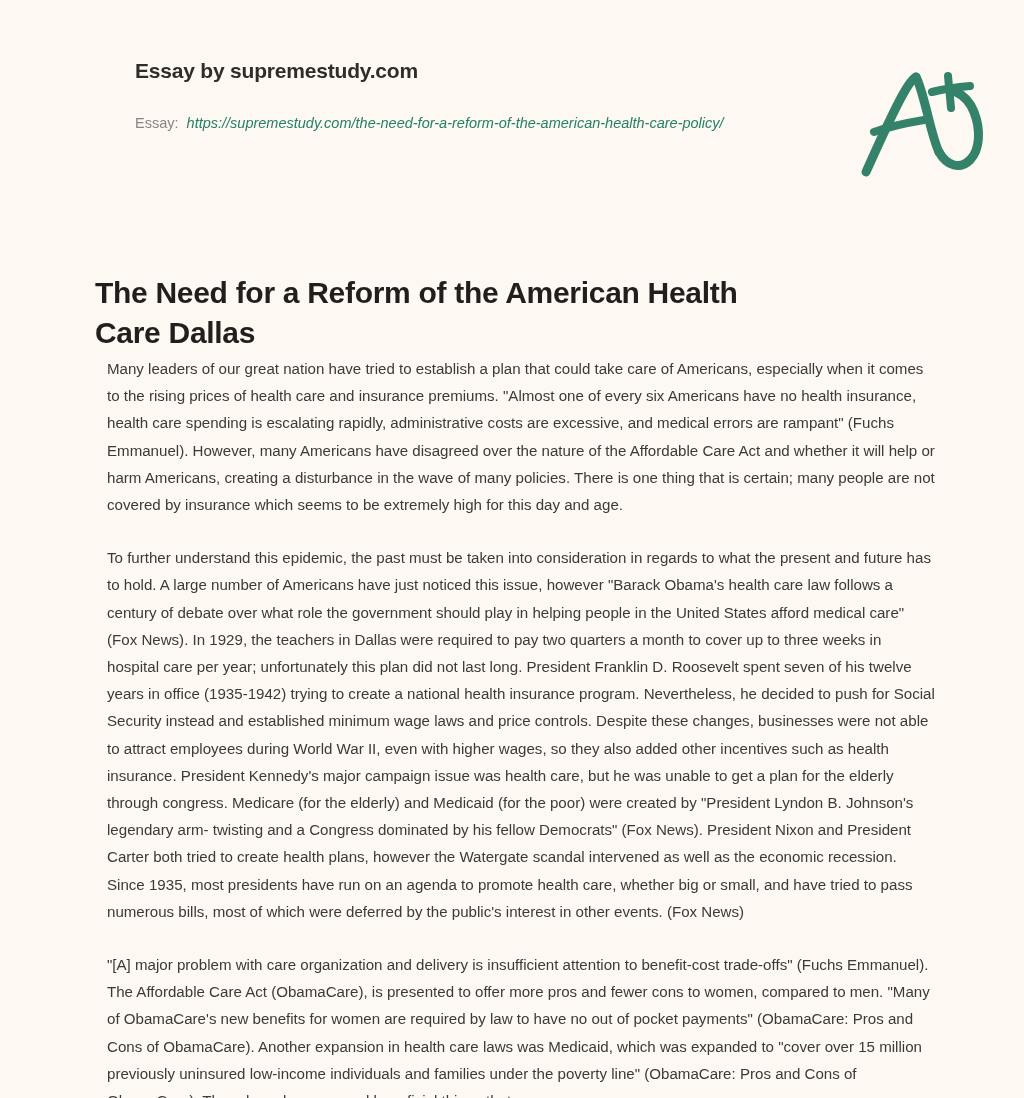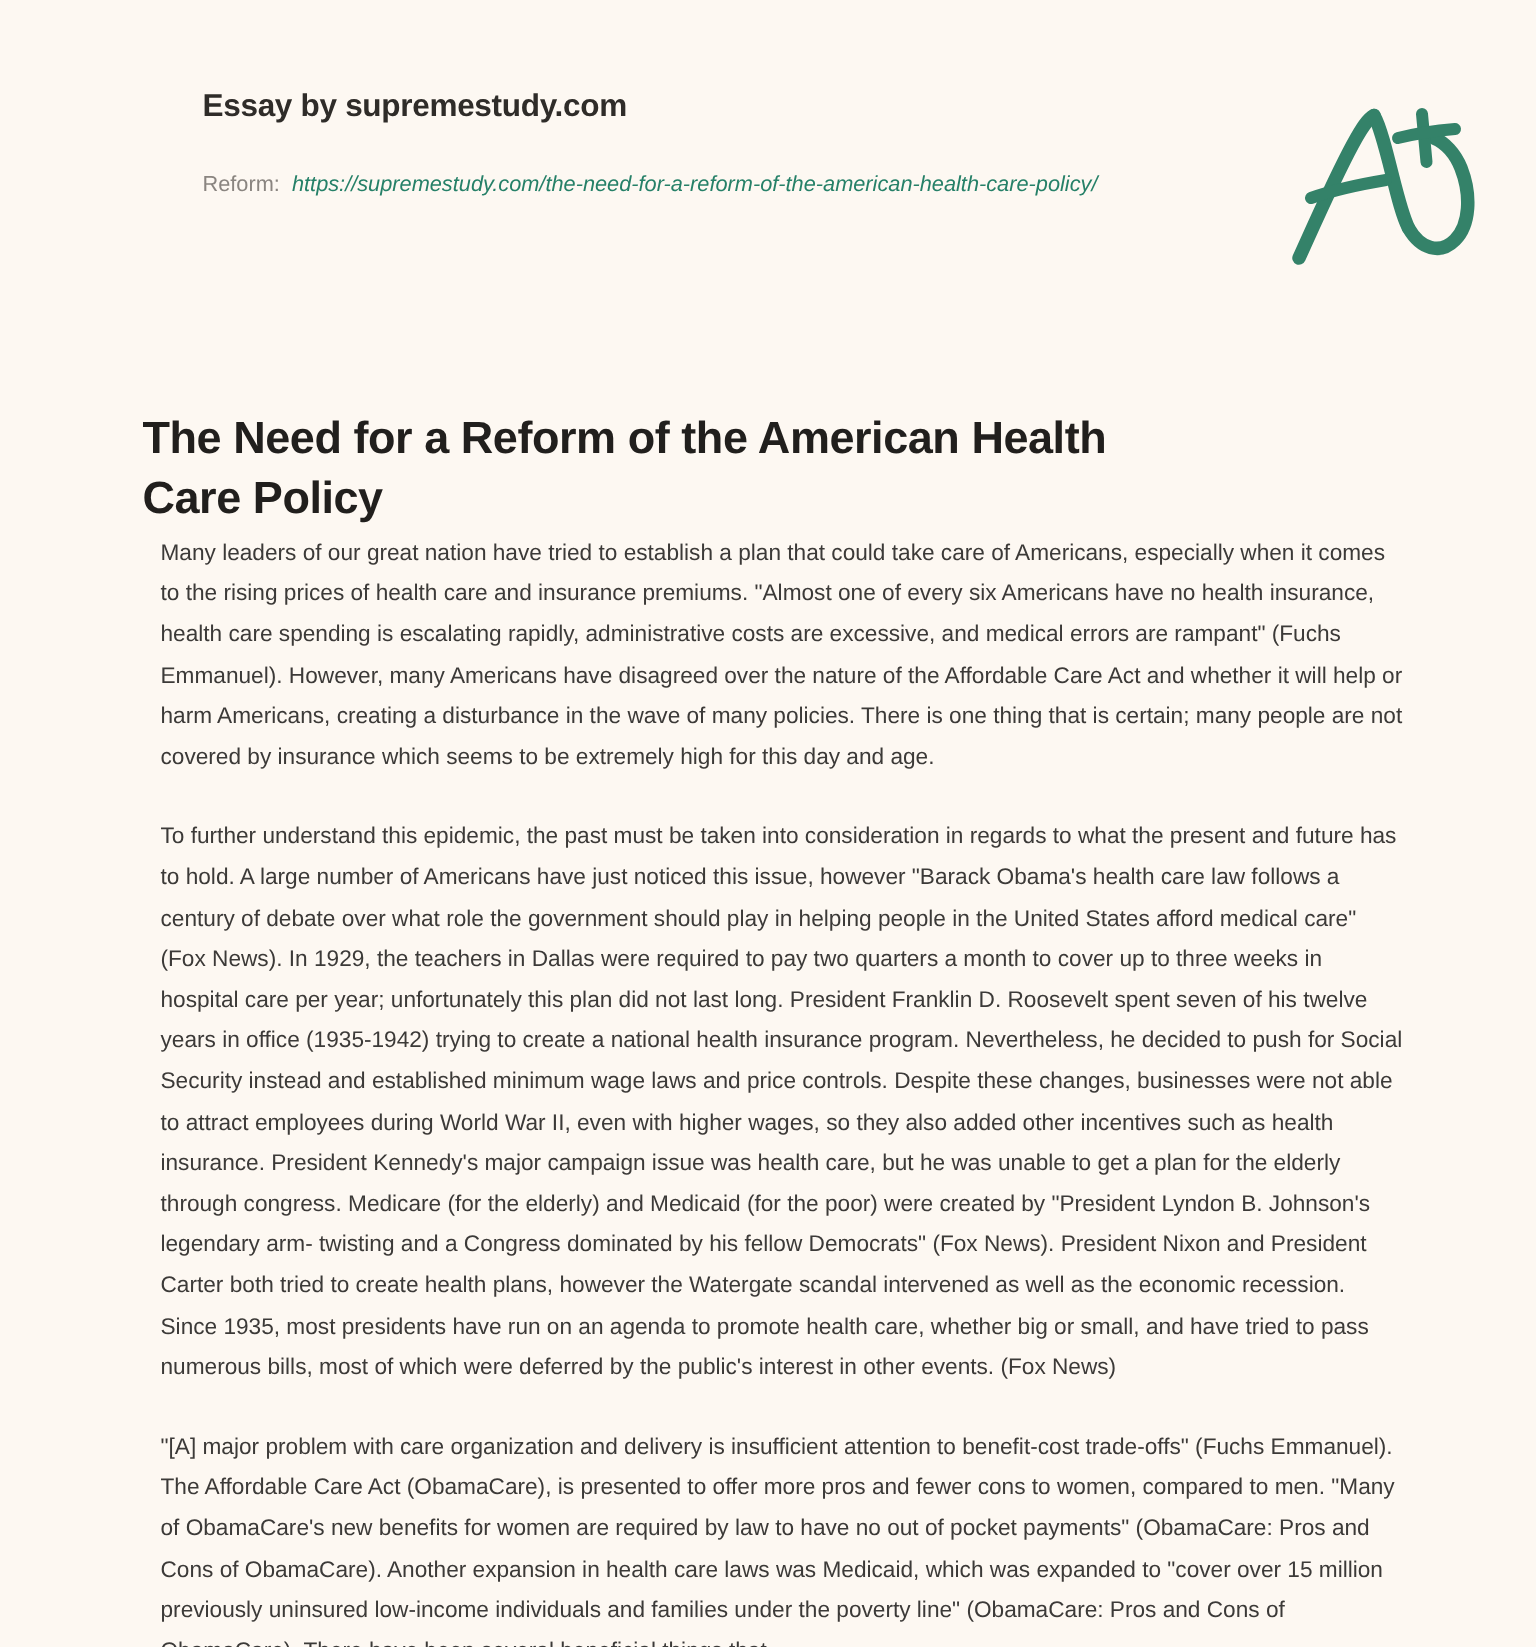--- a/index.html
+++ b/index.html
@@ -113,21 +113,21 @@
 </head>
 <body>
 
 <div class="page">
 
   <div class="header">
 
     <div class="byline">Essay by supremestudy.com</div>
 
     <div class="source-line">
-      <span class="source-label">Reform:</span>
+      <span class="source-label">Essay:</span>
       <span>&nbsp;</span><a class="source-url" href="#">https://supremestudy.com/the-need-for-a-reform-of-the-american-health-care-policy/</a>
     </div>
 
     <div class="logo">
       <svg viewBox="0 0 150 132" xmlns="http://www.w3.org/2000/svg">
         <g fill="none" stroke="#348269" stroke-linecap="round" stroke-linejoin="round">
 
           <path d="M20 118 C30 96, 44 64, 56 42 C62 31, 66 25, 70 23" stroke-width="9"></path>
 
           <path d="M70 23 C74 30, 78 46, 82 62 C86 78, 89 90, 93 98" stroke-width="9"></path>
@@ -138,21 +138,21 @@
 
           <path d="M102 22 C103 33, 104 44, 105 54" stroke-width="8"></path>
 
           <path d="M86 38 C98 35, 112 33, 124 32" stroke-width="8"></path>
         </g>
       </svg>
     </div>
 
   </div>
 
-  <h1 class="doc-title">The Need for a Reform of the American Health Care Policy</h1>
+  <h1 class="doc-title">The Need for a Reform of the American Health Care Dallas</h1>
 
   <div class="body-copy">
     <p>Many leaders of our great nation have tried to establish a plan that could take care of Americans, especially when it comes to the rising prices of health care and insurance premiums. "Almost one of every six Americans have no health insurance, health care spending is escalating rapidly, administrative costs are excessive, and medical errors are rampant" (Fuchs Emmanuel). However, many Americans have disagreed over the nature of the Affordable Care Act and whether it will help or harm Americans, creating a disturbance in the wave of many policies. There is one thing that is certain; many people are not covered by insurance which seems to be extremely high for this day and age.</p>
     <p>To further understand this epidemic, the past must be taken into consideration in regards to what the present and future has to hold. A large number of Americans have just noticed this issue, however "Barack Obama's health care law follows a century of debate over what role the government should play in helping people in the United States afford medical care" (Fox News). In 1929, the teachers in Dallas were required to pay two quarters a month to cover up to three weeks in hospital care per year; unfortunately this plan did not last long. President Franklin D. Roosevelt spent seven of his twelve years in office (1935-1942) trying to create a national health insurance program. Nevertheless, he decided to push for Social Security instead and established minimum wage laws and price controls. Despite these changes, businesses were not able to attract employees during World War II, even with higher wages, so they also added other incentives such as health insurance. President Kennedy's major campaign issue was health care, but he was unable to get a plan for the elderly through congress. Medicare (for the elderly) and Medicaid (for the poor) were created by "President Lyndon B. Johnson's legendary arm- twisting and a Congress dominated by his fellow Democrats" (Fox News). President Nixon and President Carter both tried to create health plans, however the Watergate scandal intervened as well as the economic recession. Since 1935, most presidents have run on an agenda to promote health care, whether big or small, and have tried to pass numerous bills, most of which were deferred by the public's interest in other events. (Fox News)</p>
     <p>"[A] major problem with care organization and delivery is insufficient attention to benefit-cost trade-offs" (Fuchs Emmanuel). The Affordable Care Act (ObamaCare), is presented to offer more pros and fewer cons to women, compared to men. "Many of ObamaCare's new benefits for women are required by law to have no out of pocket payments" (ObamaCare: Pros and Cons of ObamaCare). Another expansion in health care laws was Medicaid, which was expanded to "cover over 15 million previously uninsured low-income individuals and families under the poverty line" (ObamaCare: Pros and Cons of ObamaCare). There have been several beneficial things that</p>
   </div>
 
 </div>
 
 </body></html>

